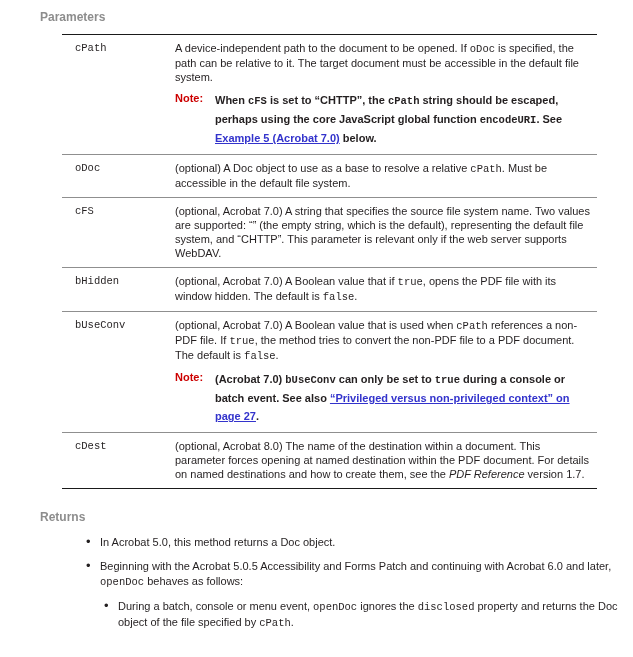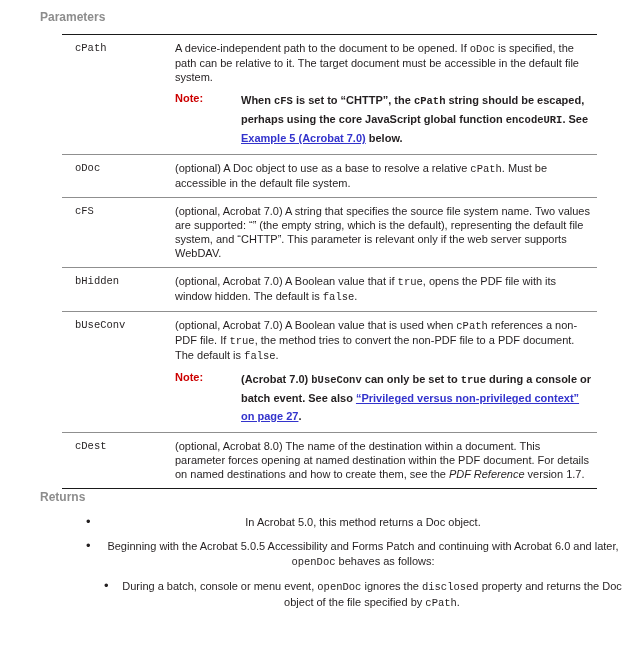--- a/index.html
+++ b/index.html
@@ -10,21 +10,21 @@
     font-size: 11px; color: #231f20;
     -webkit-font-smoothing: antialiased;
   }
   .page { padding: 9px 0 0 40px; }
 
   h2.section-heading {
     font-size: 12px; font-weight: bold; color: #8d8d8d;
     margin: 0 0 8px 0; line-height: 17px;
     font-family: "Liberation Sans", sans-serif;
   }
-  h2.returns-heading { margin-bottom: 9px; }
+  h2.returns-heading { margin-top: 20px; margin-bottom: 9px; }
 
   table.params {
     border-collapse: collapse;
     margin-left: 22px;
     width: 535px;
     border-top: 1.5px solid #1a1a1a;
     border-bottom: 1.5px solid #1a1a1a;
     table-layout: fixed;
   }
   table.params tr { border-bottom: 1px solid #8f8f8f; }
@@ -38,42 +38,42 @@
     white-space: nowrap;
   }
   td.desc {
     padding: 6px 4px 7px 0;
     vertical-align: top;
     line-height: 14px;
     margin-top: 8px;
   }
   .desc-text { line-height: 14px; }
 
-  .note { display: flex; margin-top: 7px; gap: 26px; }
+  .note { display: flex; margin-top: 7px; }
   .note-label {
     flex: 0 0 40px; font-weight: bold; color: #cc0000;
   }
   .note-body { flex: 1 1 auto; line-height: 18px; font-weight: bold; }
 
   .mono {
     font-family: "Liberation Mono", monospace;
     font-size: 10.5px;
   }
   a.doc-link {
     color: #3333cc; text-decoration: underline; cursor: pointer;
   }
   em.italic { font-style: italic; }
 
   .returns-section { margin-left: 38px; width: 548px; }
   .returns-intro { margin: 0 0 10px 0; line-height: 15px; }
 
   ul.bullets { list-style: none; margin: 0; padding: 0; }
   ul.bullets li {
     position: relative; padding-left: 22px;
-    margin-bottom: 9px; line-height: 15px; text-align: center;
+    margin-bottom: 9px; line-height: 15px;
   }
   ul.bullets li::before {
     content: "\2022";
     position: absolute; left: 8px; top: -1px;
     font-size: 13px; color: #231f20;
   }
   ul.sub-bullets { list-style: none; margin: 9px 0 0 0; padding: 0; }
   ul.sub-bullets li { padding-left: 18px; margin-bottom: 9px; }
   ul.sub-bullets li::before { left: 4px; }
   ul.sub-bullets li:last-child { margin-bottom: 0; }

